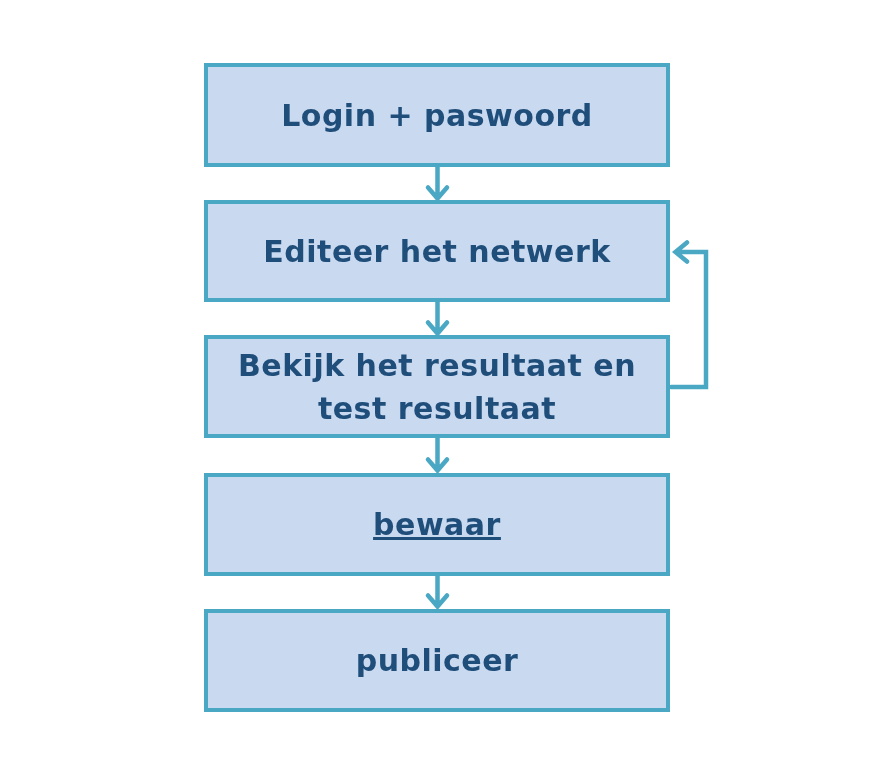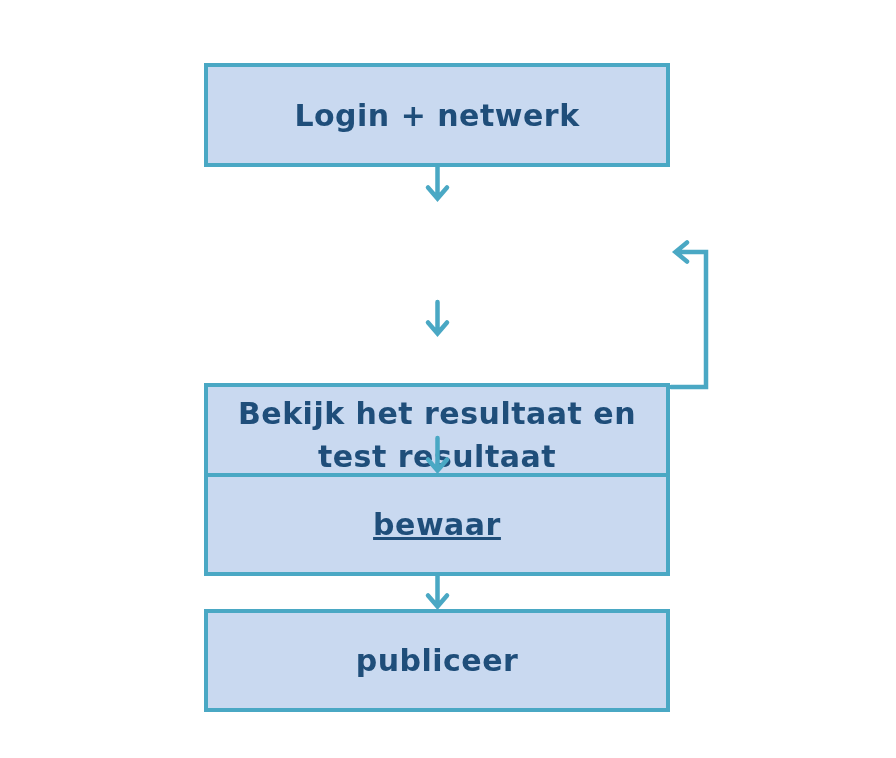--- a/index.html
+++ b/index.html
@@ -28,21 +28,21 @@
     justify-content: center;
     text-align: center;
     color: #1f4e7a;
     font-weight: bold;
     font-size: 30px;
     line-height: 43px;
     letter-spacing: 0.5px;
   }
   #node-login    { top: 63px;  height: 104px; }
   #node-edit     { top: 200px; height: 102px; }
-  #node-review   { top: 335px; height: 103px; margin-top: 48px; }
+  #node-review   { top: 335px; height: 103px; }
   #node-save     { top: 473px; height: 103px; text-decoration: underline; }
   #node-publish  { top: 609px; height: 103px; }
   .box-line { display: block; white-space: nowrap; }
   svg.connectors {
     position: absolute;
     top: 0;
     left: 0;
     pointer-events: none;
   }
   svg.connectors path {
@@ -52,23 +52,26 @@
     stroke-linecap: round;
     stroke-linejoin: miter;
   }
 </style>
 </head>
 <body>
 
 <div class="canvas">
 
   <div class="flow-box" id="node-login">
-    <span class="box-line">Login + netwerk</span>
+    <span class="box-line">Login + paswoord</span>
   </div>
 
+  <div class="flow-box" id="node-edit">
+    <span class="box-line">Editeer het netwerk</span>
+  </div>
 
   <div class="flow-box" id="node-review">
     <span class="box-line">Bekijk het resultaat en</span>
     <span class="box-line">test resultaat</span>
   </div>
 
   <div class="flow-box" id="node-save">
     <span class="box-line">bewaar</span>
   </div>
 

